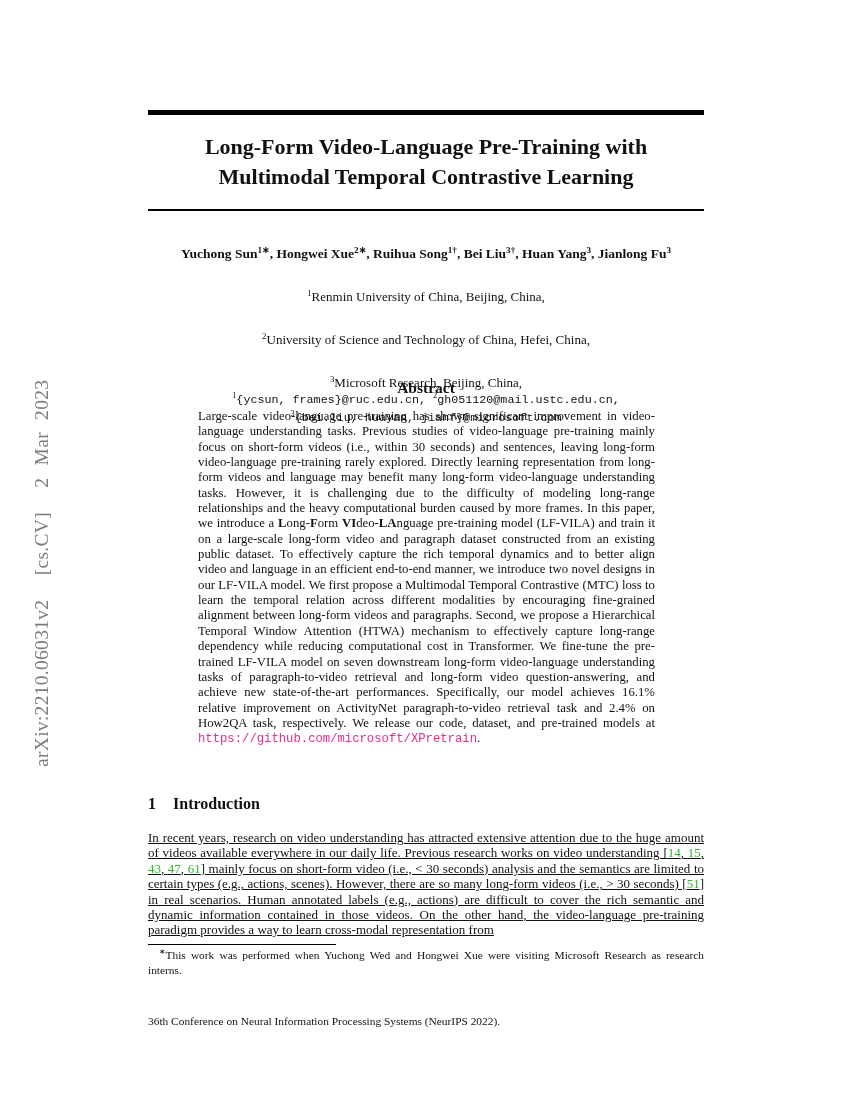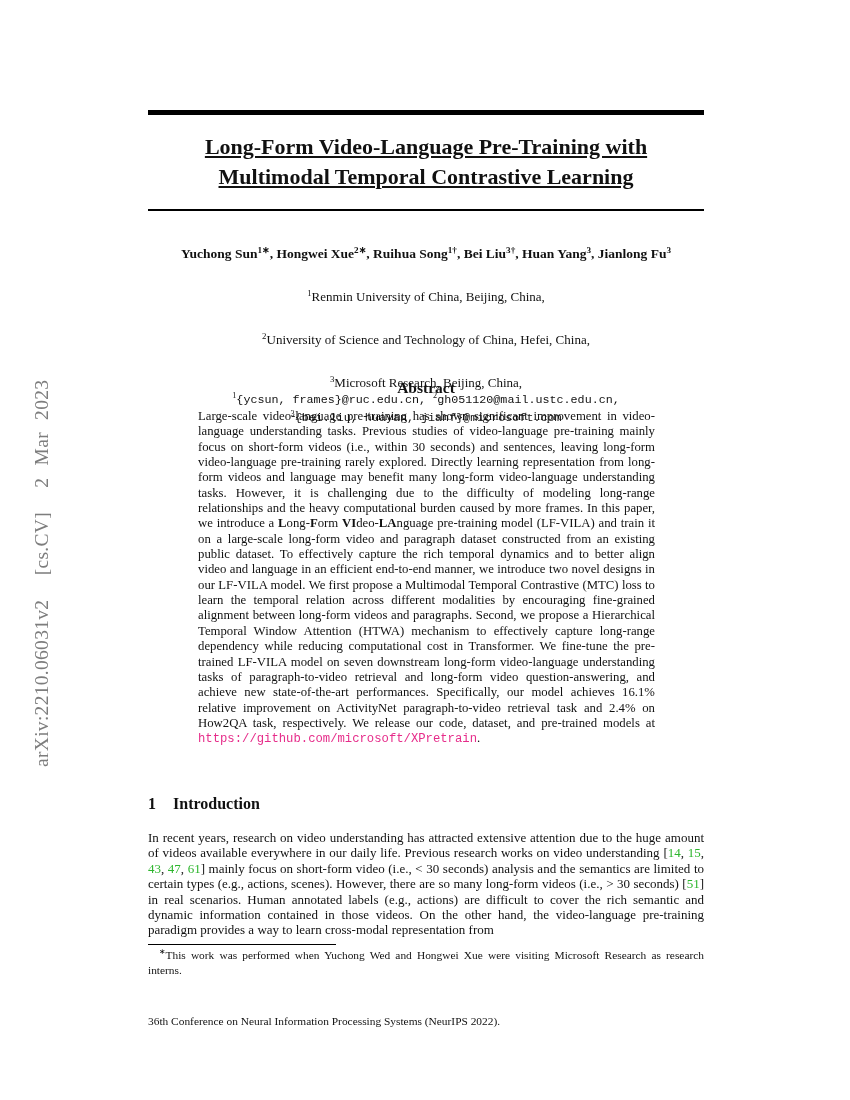--- a/index.html
+++ b/index.html
@@ -6,40 +6,40 @@
   body{width:850px;height:1100px;position:relative;font-family:"Liberation Serif",serif;color:#111;}
   .page{position:absolute;inset:0;width:850px;height:1100px;background:#fff;overflow:hidden;}
 
   .arxiv-sidebar{position:absolute;left:31px;top:767px;transform:rotate(-90deg);transform-origin:0 0;
     white-space:pre;font-size:19.5px;letter-spacing:.3px;word-spacing:7px;color:#7d7d7d;}
 
   .rule-thick{position:absolute;left:148px;width:556px;top:110px;height:5px;background:#000;}
   .rule-thin{position:absolute;left:148px;width:556px;top:209px;height:1.5px;background:#000;}
 
   .paper-title{position:absolute;left:148px;top:132px;width:556px;text-align:center;
-    font-weight:bold;font-size:22px;line-height:30px;text-decoration:underline;}
+    font-weight:bold;font-size:22px;line-height:30px;}
 
   .authors-block{position:absolute;left:148px;top:245px;width:556px;text-align:center;}
   .authors-line{font-size:13.5px;font-weight:bold;line-height:17px;margin-bottom:10px;}
   .affil-line{font-size:13px;line-height:16px;margin-top:27px;}
   .email-line{font-size:12.2px;line-height:16.5px;}
   .mono{font-family:"Liberation Mono","DejaVu Sans Mono",monospace;font-size:0.96em;}
 
   sup{font-size:68%;line-height:0;vertical-align:super;}
 
   .abstract-heading{position:absolute;left:148px;top:379px;width:556px;text-align:center;
     font-weight:bold;font-size:15.5px;}
   .abstract-body{position:absolute;left:198px;top:409px;width:457px;font-size:12.75px;
     line-height:15.35px;text-align:justify;}
 
   .section-heading{position:absolute;left:148px;top:795px;font-size:16px;font-weight:bold;}
   .section-heading .sec-label{margin-left:17px;}
 
   .intro-body{position:absolute;left:148px;top:830px;width:556px;font-size:13px;
-    line-height:15.4px;text-align:justify;}
+    line-height:15.4px;text-align:justify;text-decoration:underline;}
 
   .footnote-rule{position:absolute;left:148px;top:944px;width:188px;height:1px;background:#000;}
   .footnotes{position:absolute;left:148px;top:948px;width:556px;font-size:11.4px;line-height:14.6px;}
   .footnote{text-align:justify;text-indent:11px;margin:0 0 1px 0;}
 
   .footer-note{position:absolute;left:148px;top:1015px;width:556px;font-size:11.4px;}
 </style>
 </head>
 <body>
 

